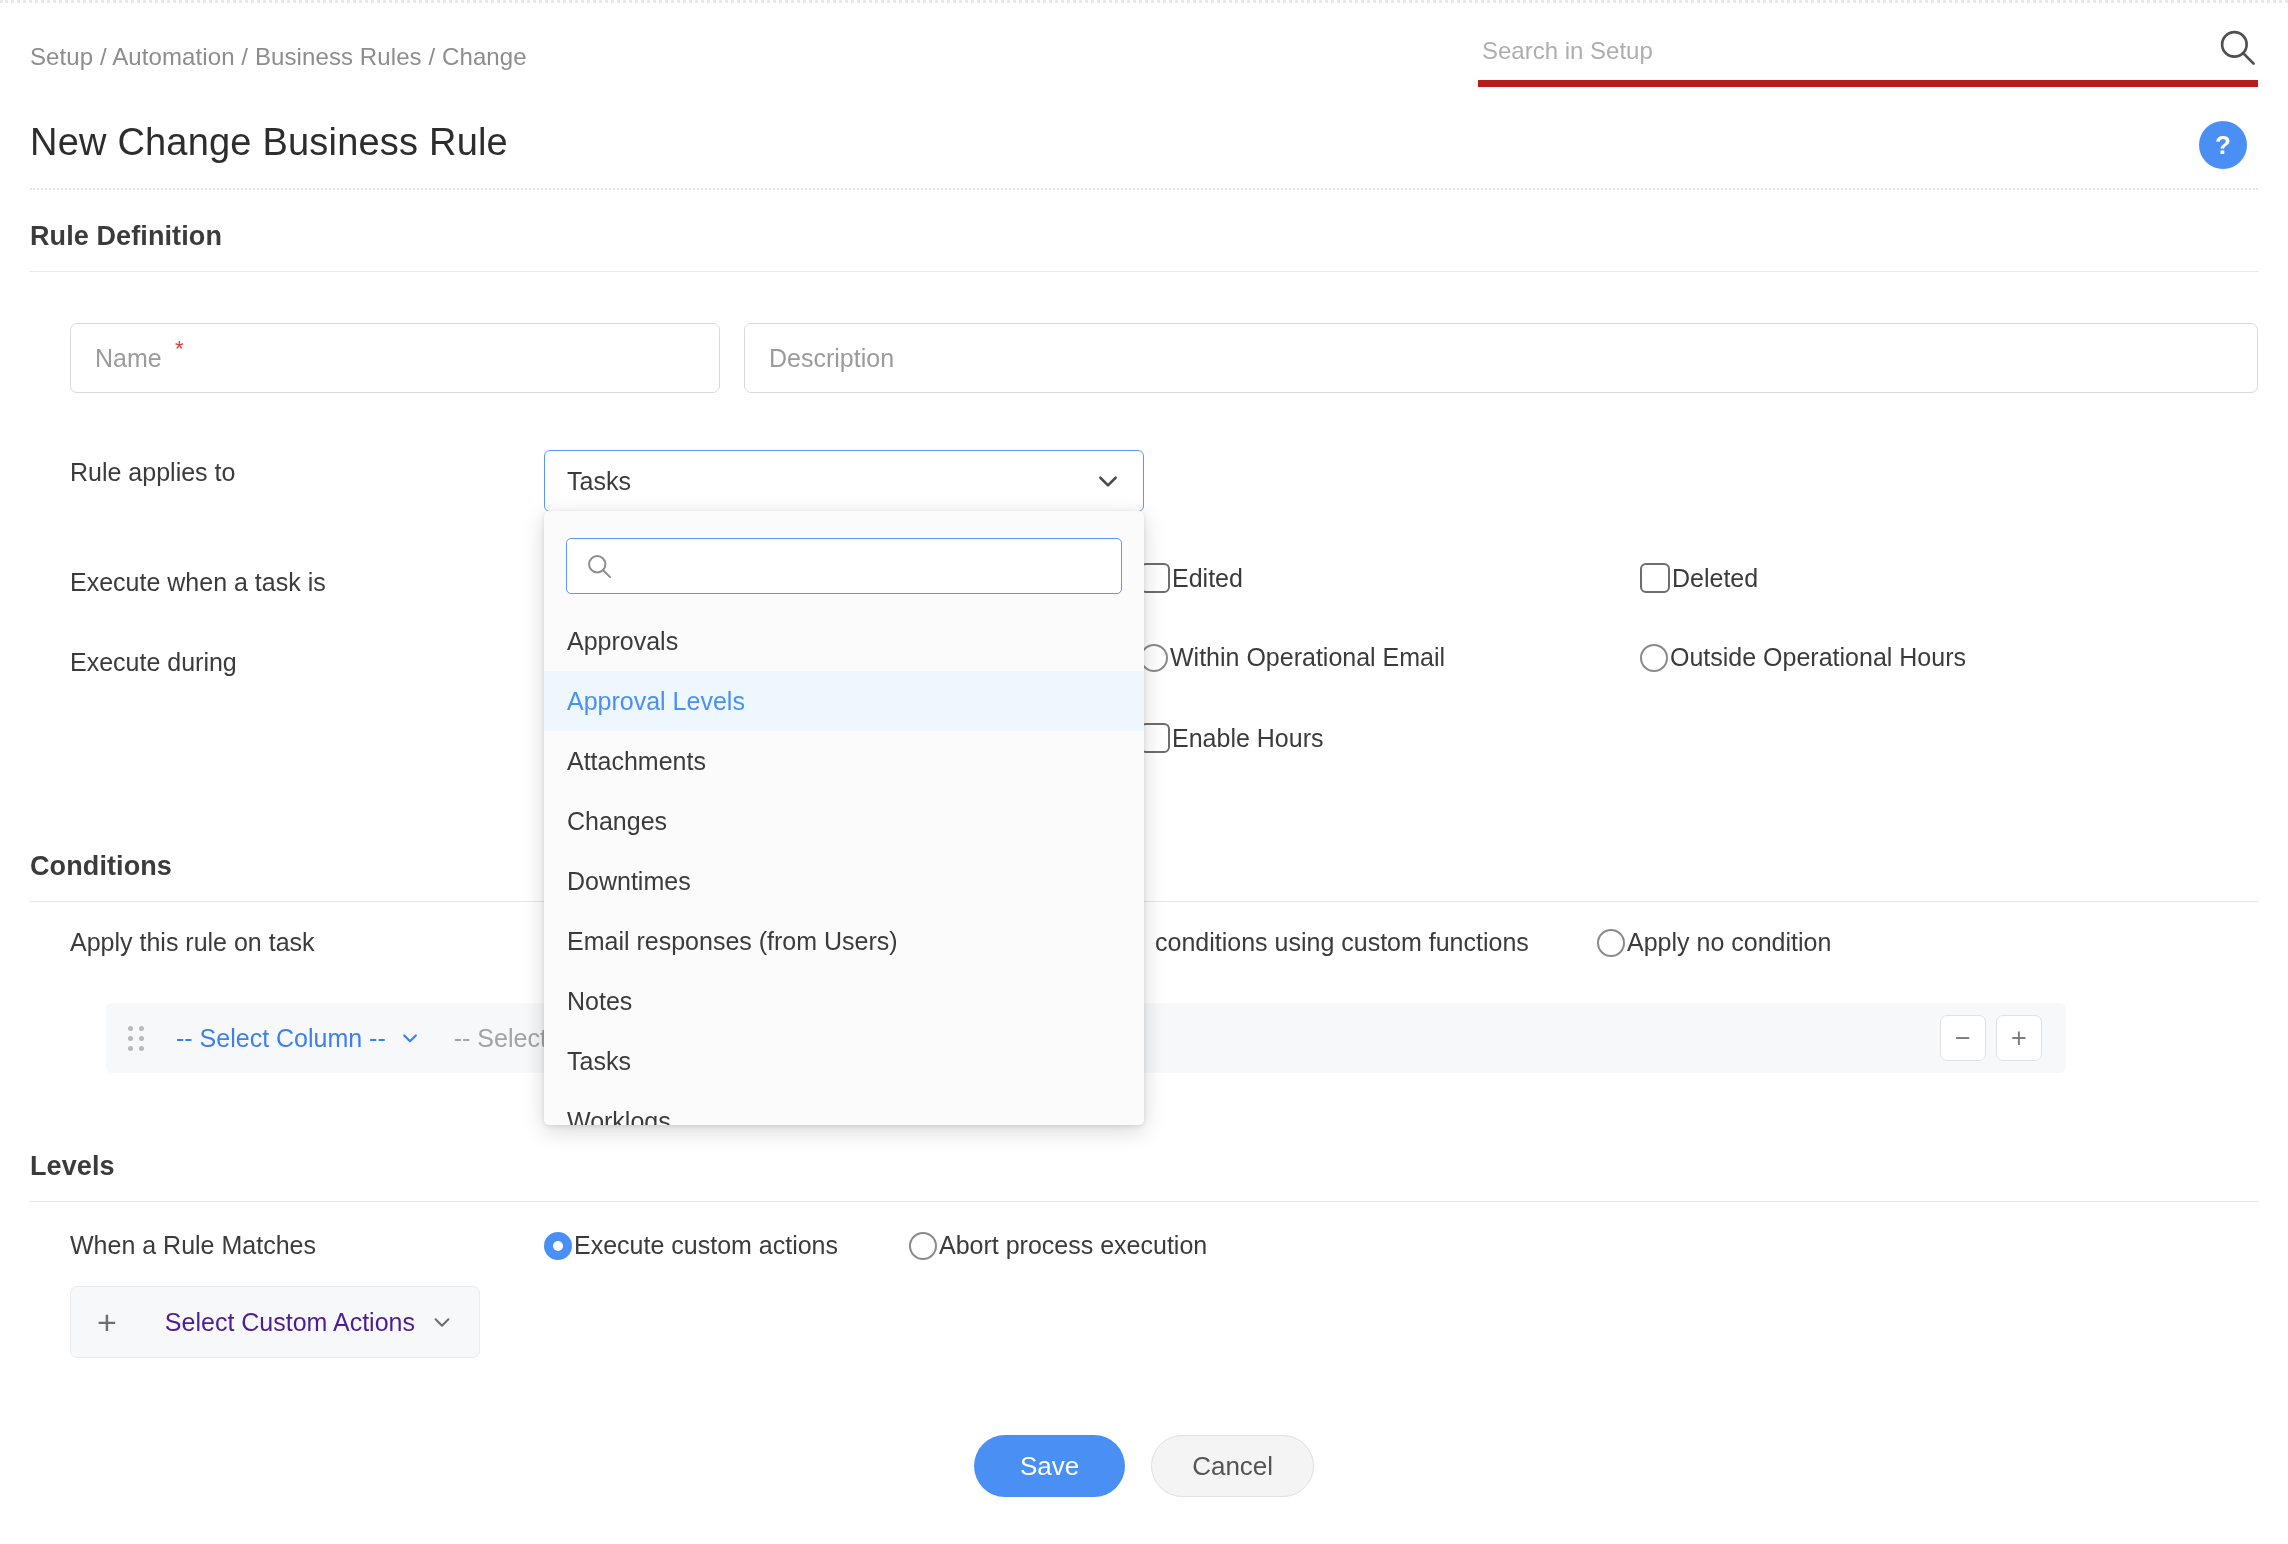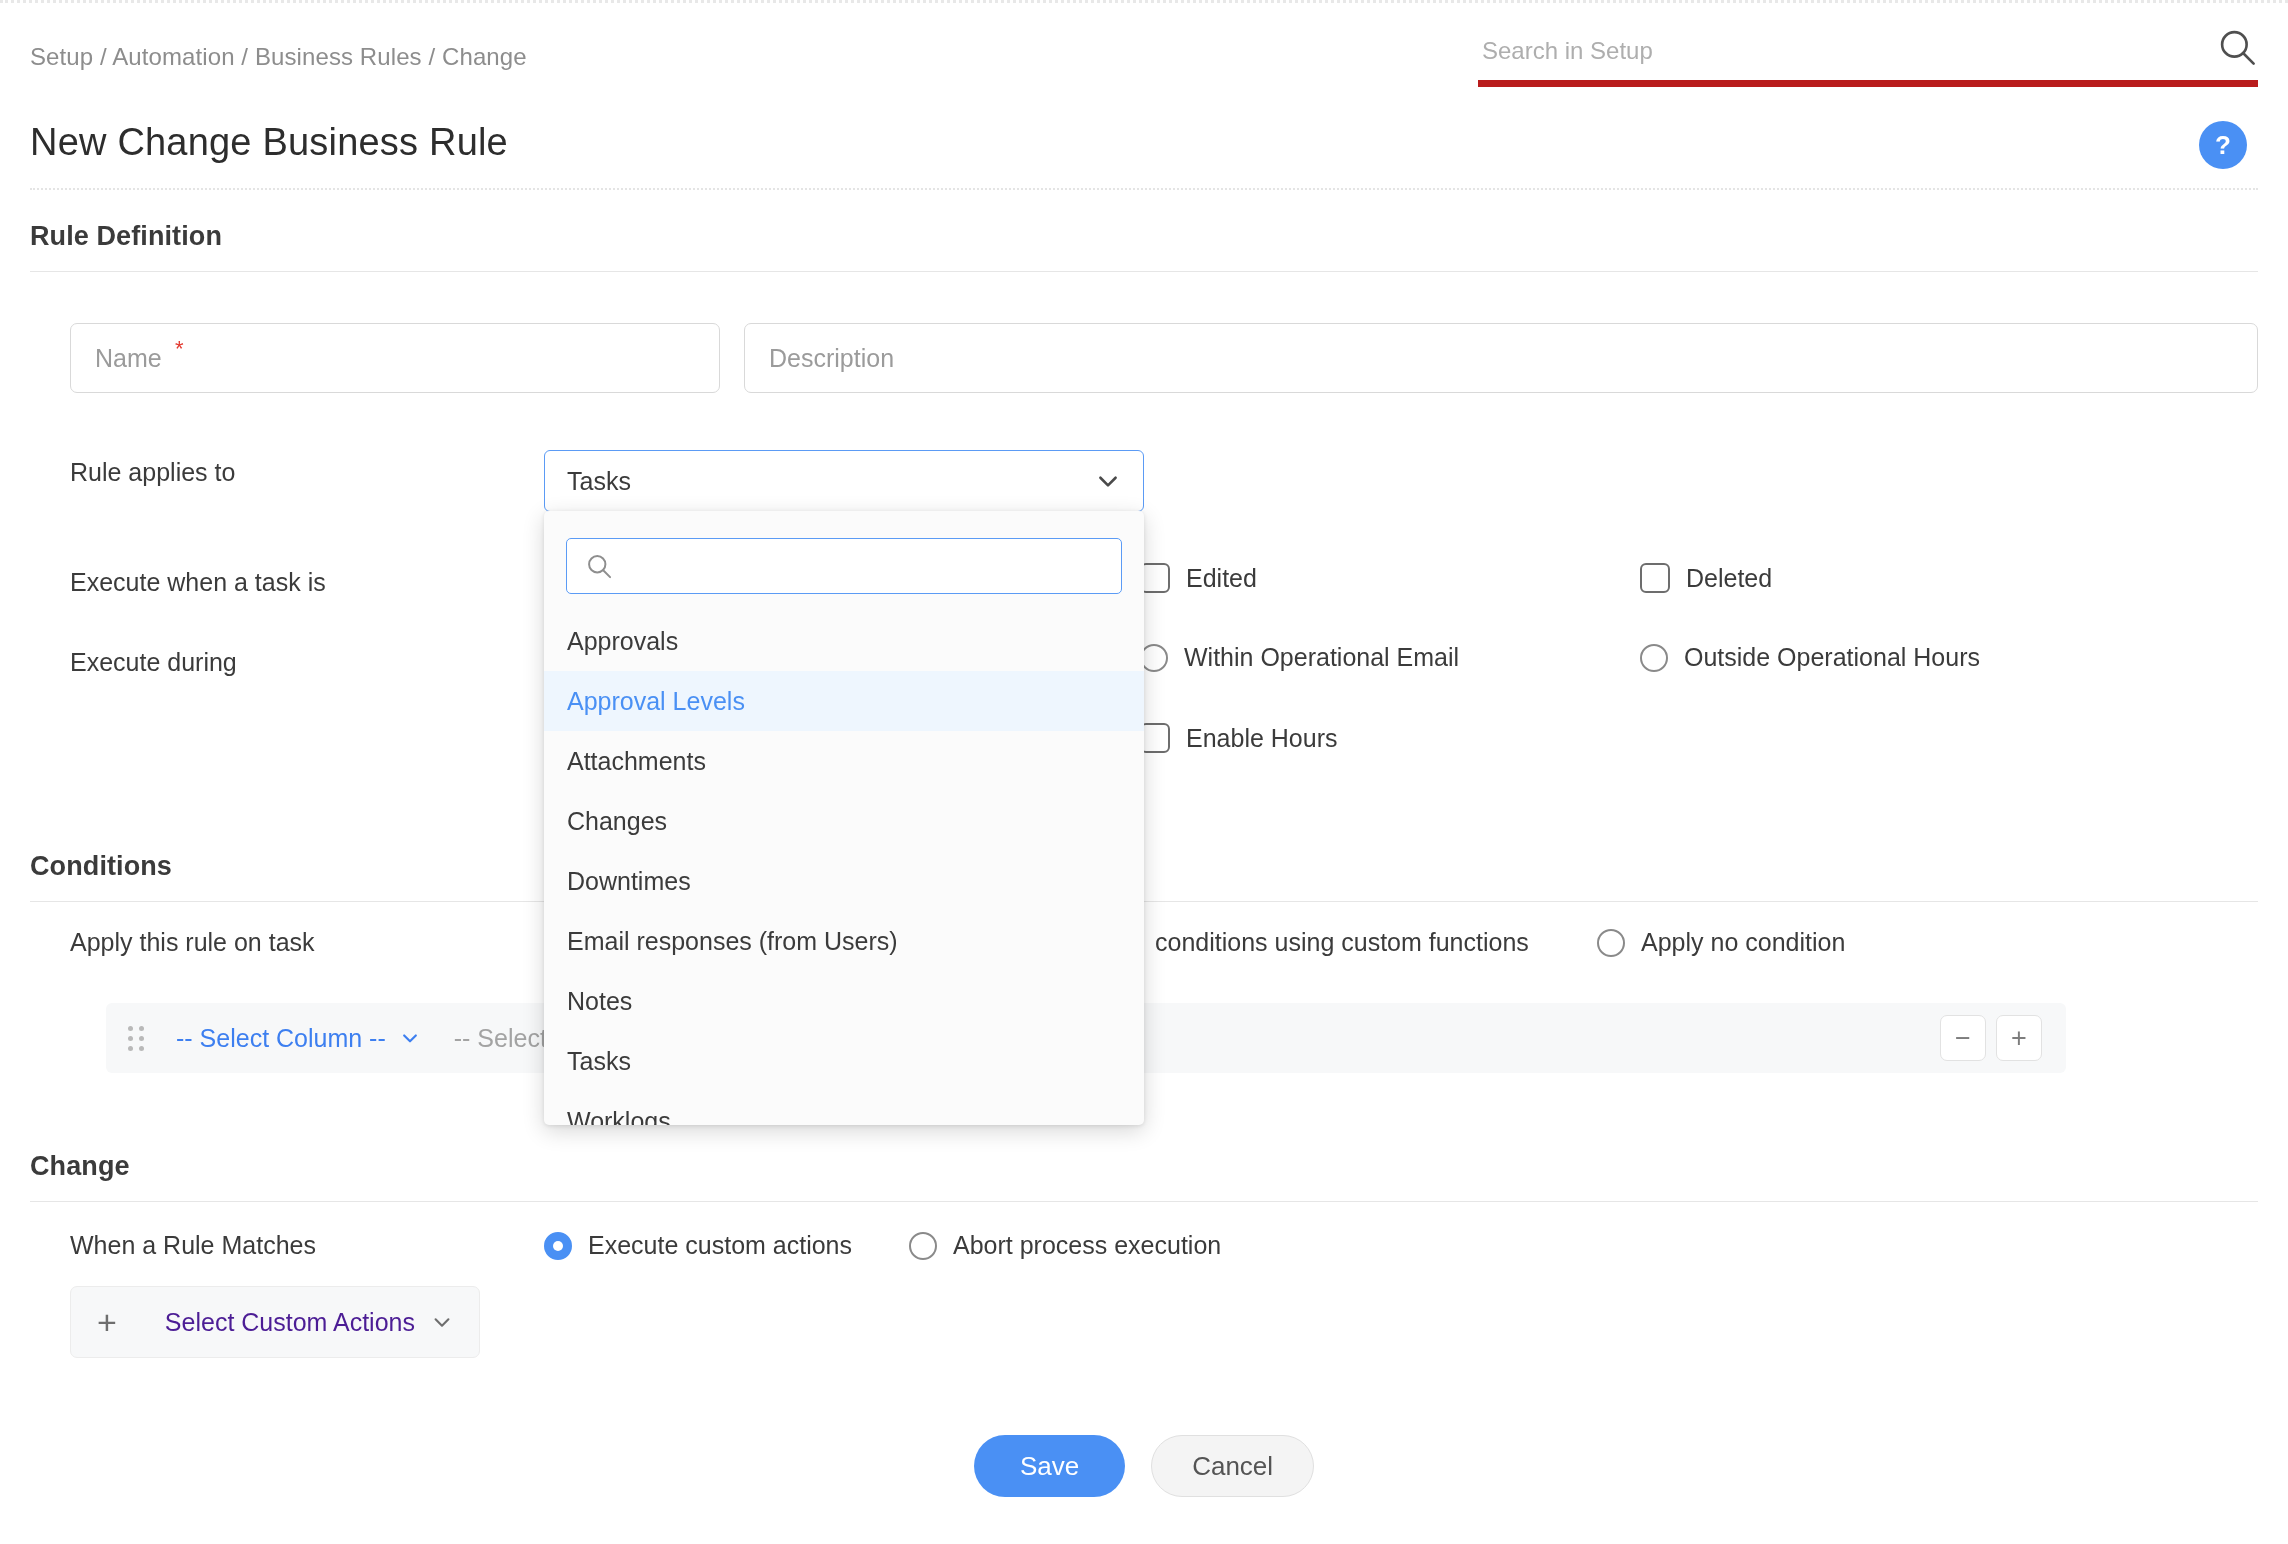--- a/index.html
+++ b/index.html
@@ -212,21 +212,21 @@
   .dd-item.selected {
     background: #eef6fe;
     color: #4a90f4;
   }
 
   
   .opt {
     position: absolute;
     display: flex;
     align-items: flex-end;
-    gap: 16px;
+    gap: 2px;
     white-space: nowrap;
     cursor: pointer;
   }
   .cbox {
     width: 30px; height: 30px;
     border: 2px solid #6d6d6d;
     border-radius: 6px;
     background: #fff;
     flex: none;
   }
@@ -463,21 +463,21 @@
         <polyline points="5,9 12,16 19,9"></polyline>
       </svg>
     </span>
     <span class="sel-op">-- Select O</span>
     <span class="row-btns">
       <span class="mini-btn">−</span>
       <span class="mini-btn">+</span>
     </span>
   </div>
 
-  <div class="section-title" style="left:30px; top:1148px;">Change</div>
+  <div class="section-title" style="left:30px; top:1148px;">Levels</div>
   <div class="section-rule" style="left:30px; top:1198px; width:2228px;"></div>
 
   <div class="field-label" style="left:70px; top:1228px;">When a Rule Matches</div>
 
   <div class="opt" style="left:544px; top:1228px;">
     <span class="radio checked"></span>
     <span class="opt-label">Execute custom actions</span>
   </div>
 
   <div class="opt" style="left:909px; top:1228px;">

